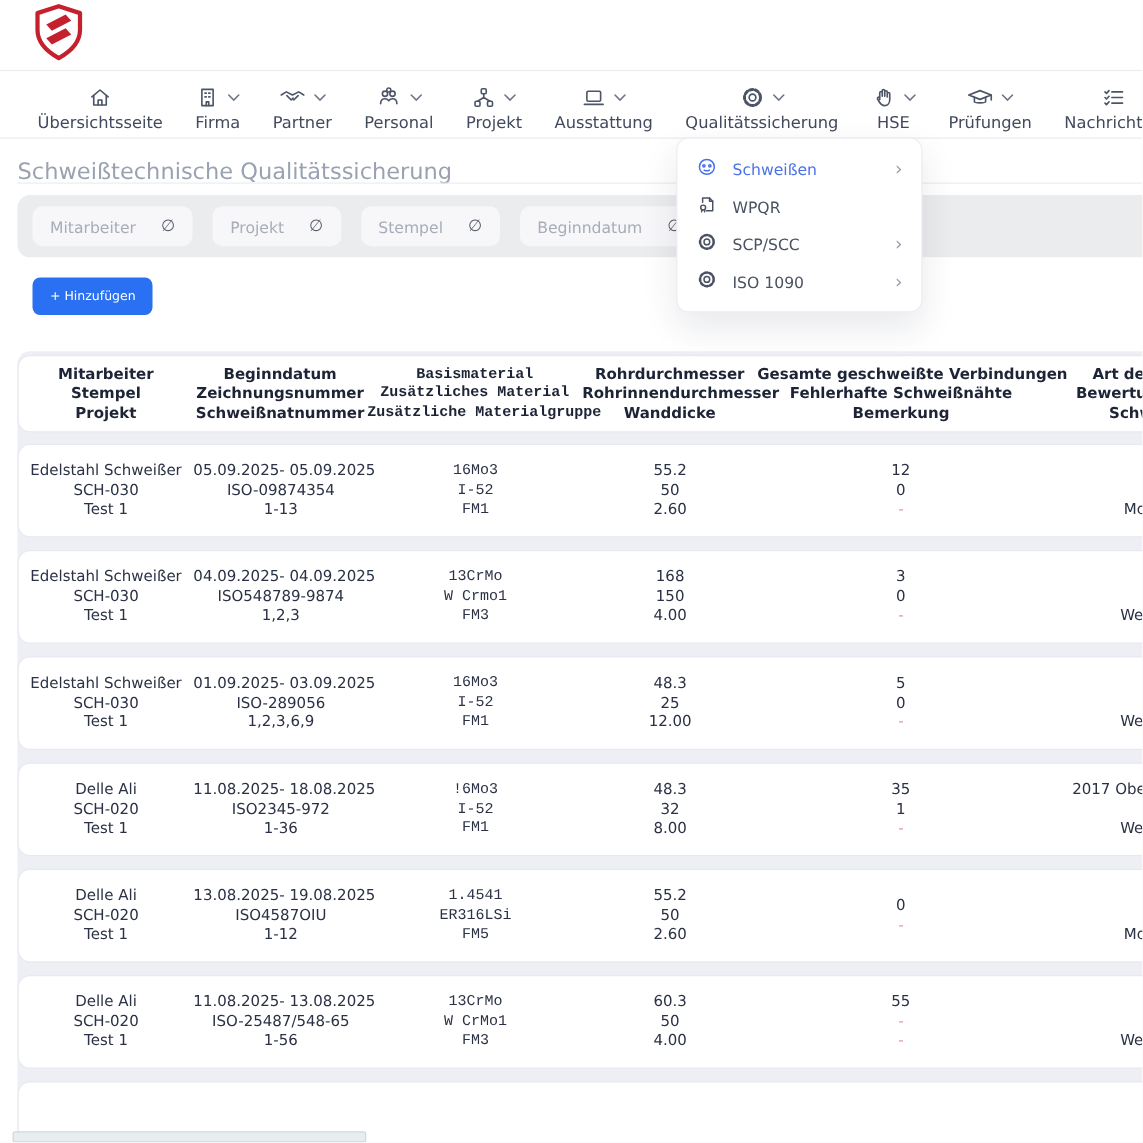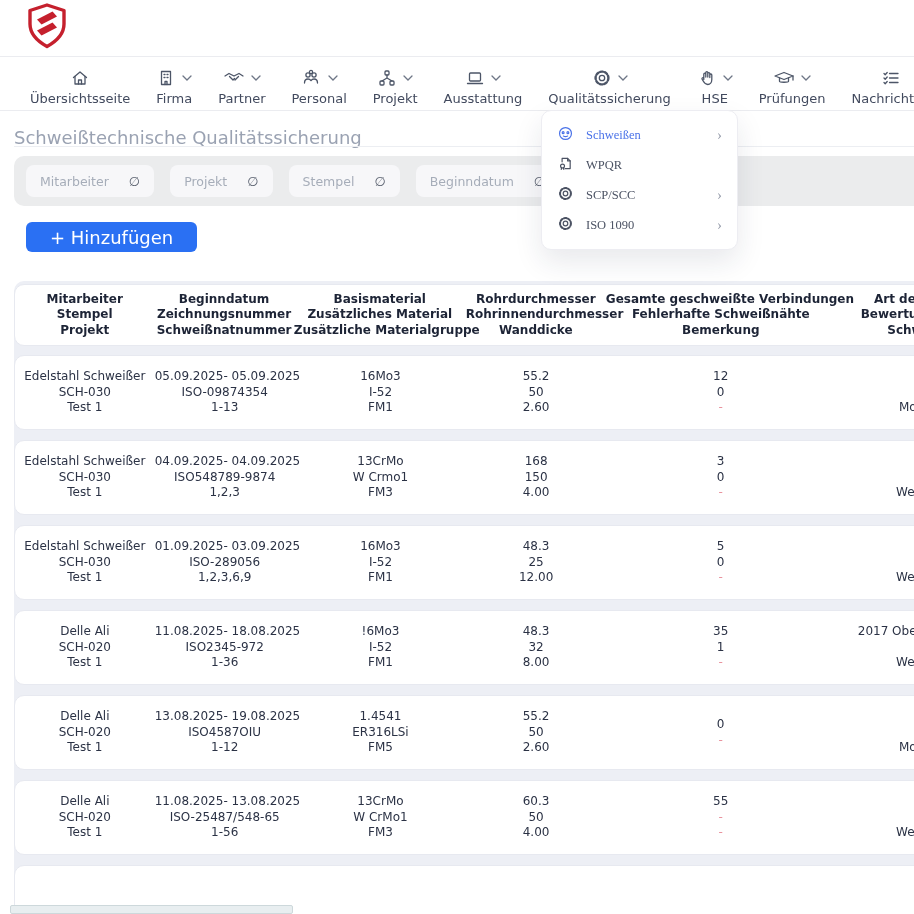--- a/index.html
+++ b/index.html
@@ -19,53 +19,53 @@
   .nav-ic { display:flex; align-items:center; gap:6px; height:22px; color:#4c5567; }
   .nav-ic svg { display:block; }
   .nav-label { font-size:13px; color:#424a5e; margin-top:2px; white-space:nowrap; }
   .chev { color:#6e7686; }
 
   
   .dropdown { position:absolute; left:541px; top:110px; width:197px; background:#fff;
               border:1px solid #ededf2; border-radius:10px; box-shadow:0 12px 28px rgba(30,40,70,.10);
               padding:9px 0; z-index:50; }
   .dd-item { height:30px; display:flex; align-items:center; padding:0 15px; gap:12px;
-             font-size:12.5px; color:#4b5263; cursor:pointer;font-family:Liberation Serif, serif; }
+             font-size:12.5px; color:#4b5263; cursor:pointer; }
   .dd-item.active { color:#4a72e8; }
   .dd-item svg { flex:0 0 auto; }
   .dd-arrow { margin-left:auto; color:#9aa0ae; font-size:15px; line-height:1; }
 
   
   .page-title { position:absolute; top:127px; left:14px; font-size:18px; color:#9aa2b2; }
   .title-divider { position:absolute; top:146px; left:14px; width:900px; border-top:1px solid #eceef2; }
 
   
   .filterbar { position:absolute; top:156px; left:14px; width:920px; height:50px; background:#ebeced;
                border-radius:10px; display:flex; align-items:center; padding-left:12px; gap:16px; }
   .pill { height:32px; background:#f7f7f9; border-radius:8px; display:flex; align-items:center;
           padding:0 14px; gap:20px; cursor:pointer; }
   .pill-label { font-size:12.5px; color:#a6adb9; white-space:nowrap; }
   .pill-clear { font-size:13px; color:#5b6270; cursor:pointer; }
 
   
   .add-card { position:absolute; top:206px; left:14px; width:920px; height:75px; background:#fff;
               border-radius:10px 10px 0 0; }
-  .add-btn { position:absolute; left:12px; top:16px; height:30px; padding:0 24px; background:#2a70f3;
-             color:#fff; border:none; border-radius:6px; font-size:18px; cursor:pointer;
+  .add-btn { position:absolute; left:12px; top:16px; height:30px; padding:0 14px; background:#2a70f3;
+             color:#fff; border:none; border-radius:6px; font-size:10px; cursor:pointer;
              display:flex; align-items:center; font-family:inherit; }
 
   
   .table-wrap { position:absolute; left:14px; top:281px; width:1002px; background:#edeff5;
                 border-radius:10px 10px 0 0; padding-top:3px; }
   .card { background:#fff; border:1px solid #e7e9f0; border-radius:10px; display:flex; align-items:center; }
   .head-card { height:62px; margin-bottom:9px; }
   .row-card { height:75px; margin-bottom:10px; cursor:pointer; }
   .tail-card { height:60px; margin-bottom:0; border-radius:10px 10px 0 0; }
   .col { text-align:center; white-space:nowrap; }
-  .c0 { width:140px; } .c1 { width:140px; } .c2 { width:172px; }
+  .c0 { width:140px; } .c1 { width:140px; } .c2 { width:172px;font-family:Liberation Mono, monospace; }
   .c3 { width:140px; } .c4 { width:230px; } .c5 { width:180px; }
   .hline { font-size:12px; font-weight:700; color:#1d2436; line-height:15.5px; }
   .cline { font-size:12px; color:#2b3245; line-height:15.5px; }
   .cline.dash { color:#e9939e; }
 
   
   .hscroll-thumb { position:absolute; left:10px; top:905px; width:283px; height:9px;
                    background:#e8eef0; border:1px solid #cdd8db; border-radius:2px; cursor:pointer; }
 </style>
 </head>

